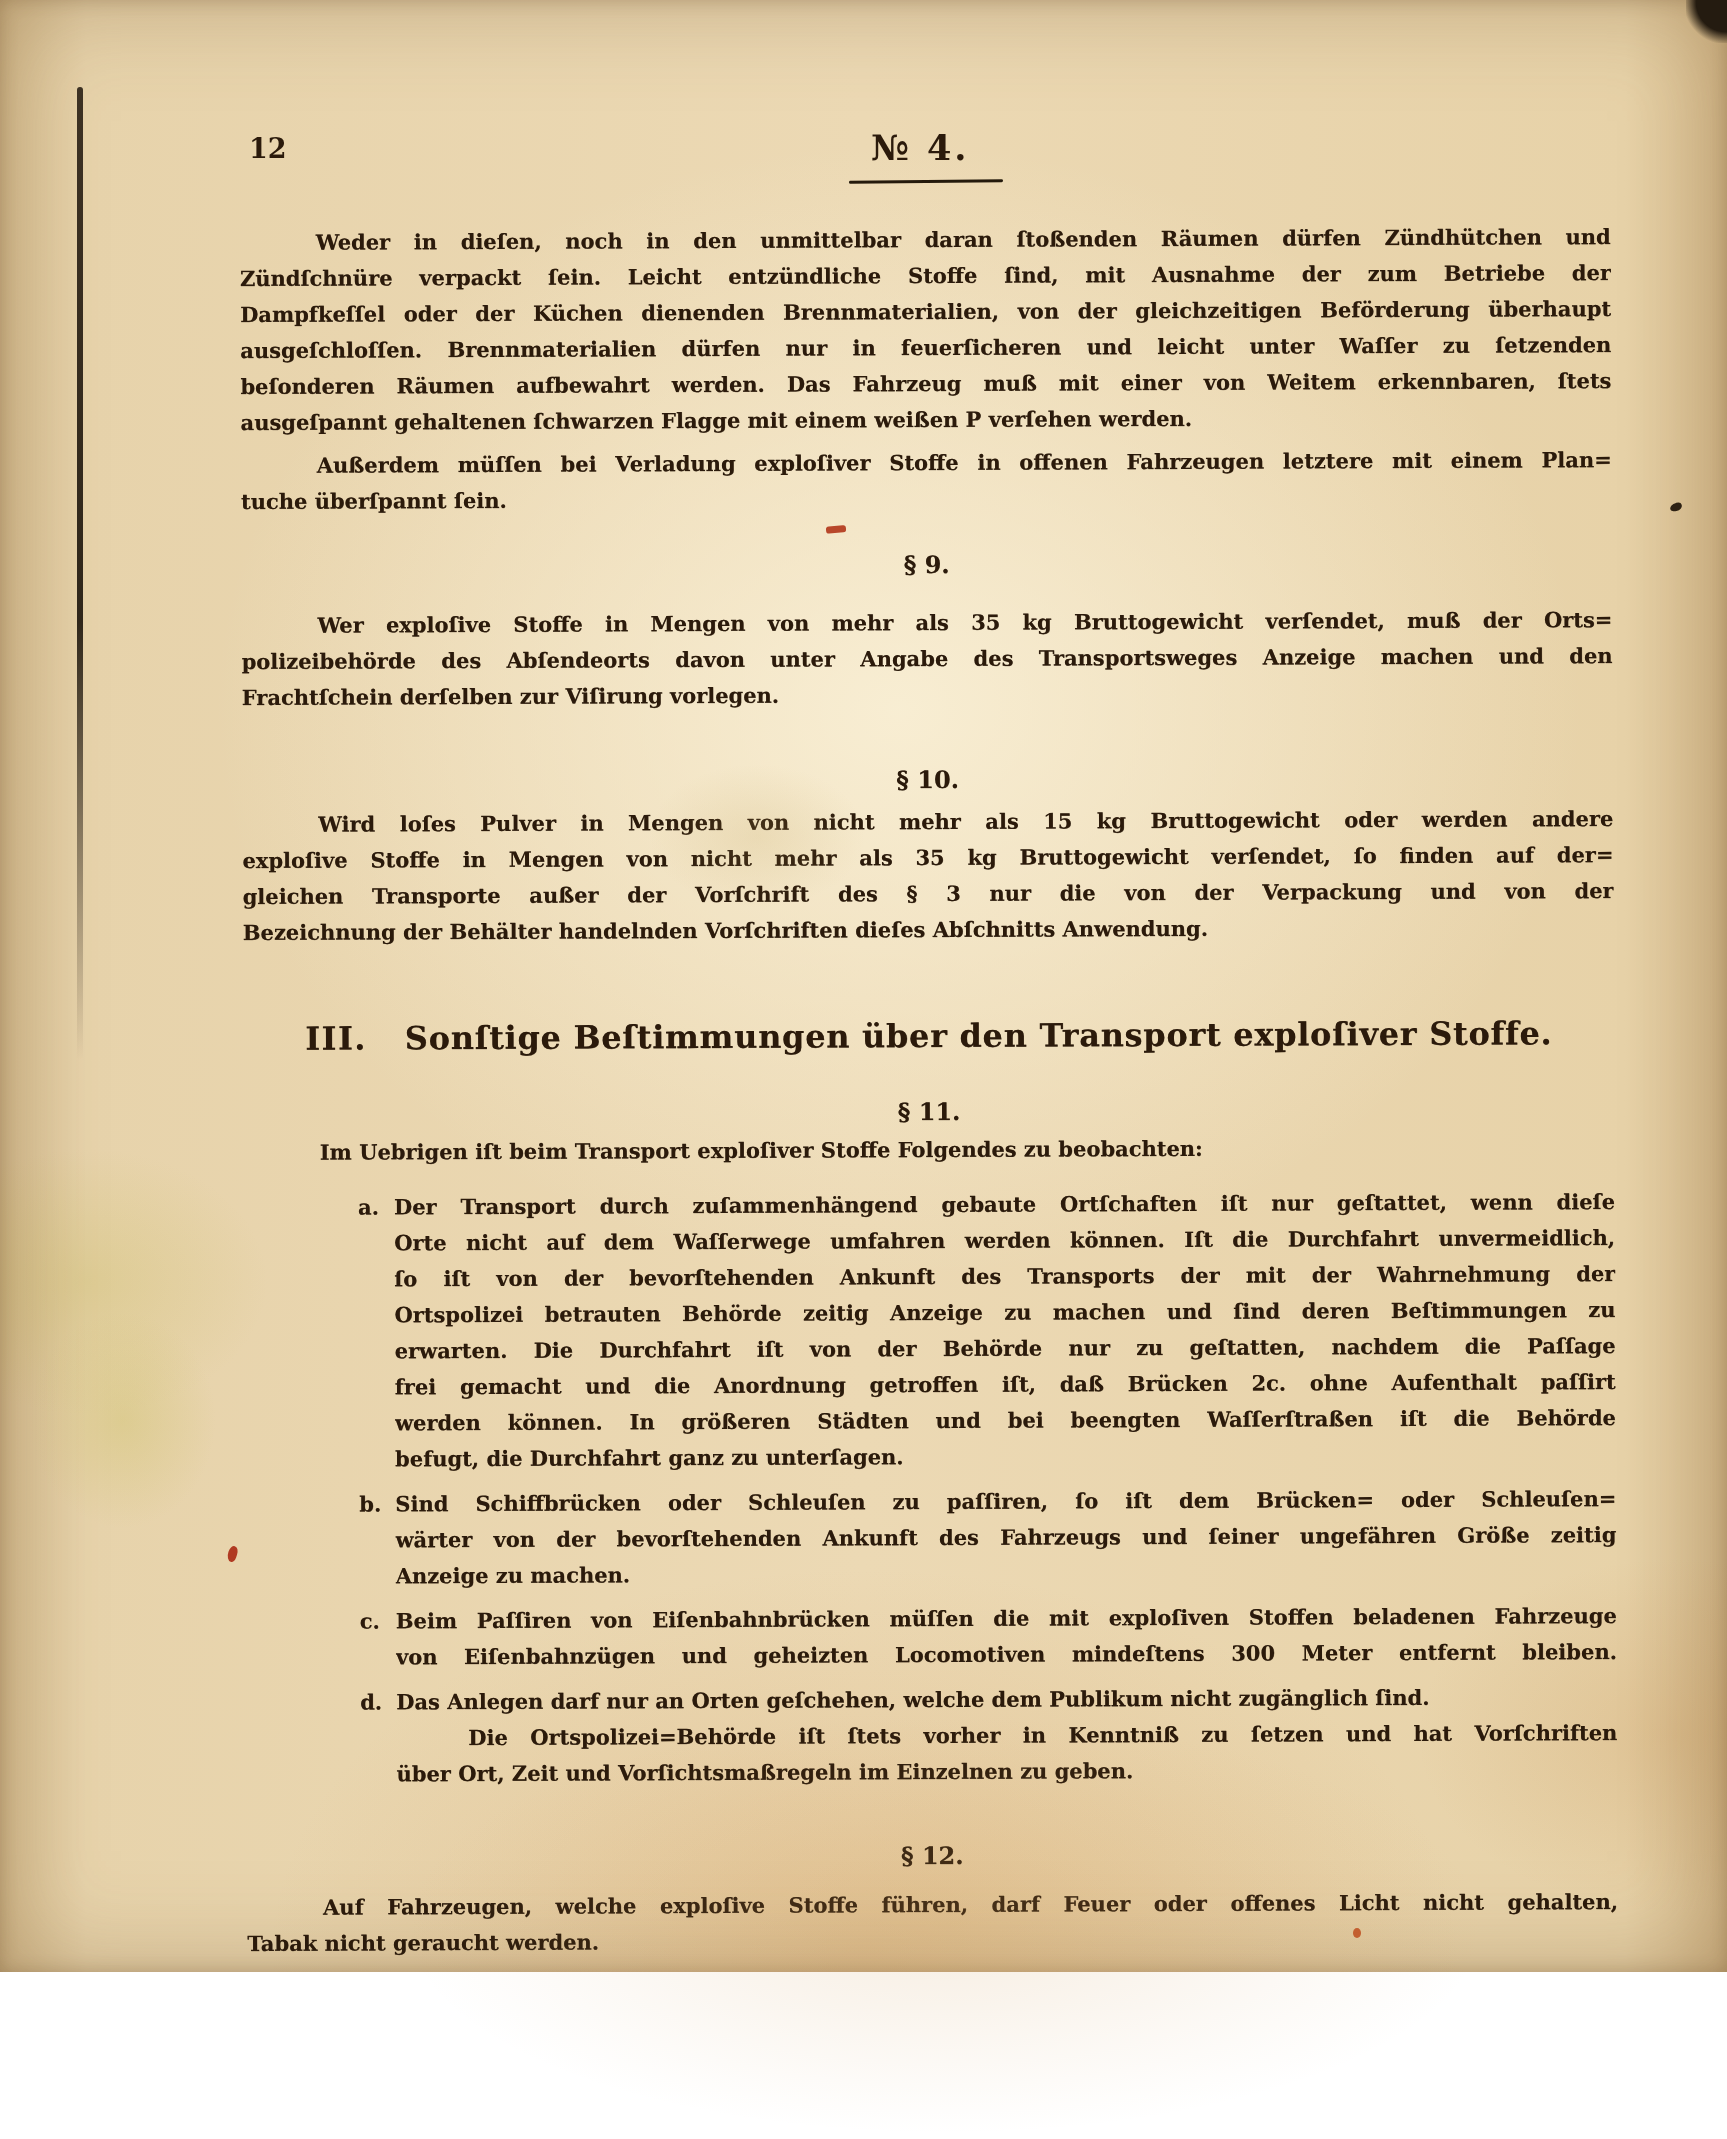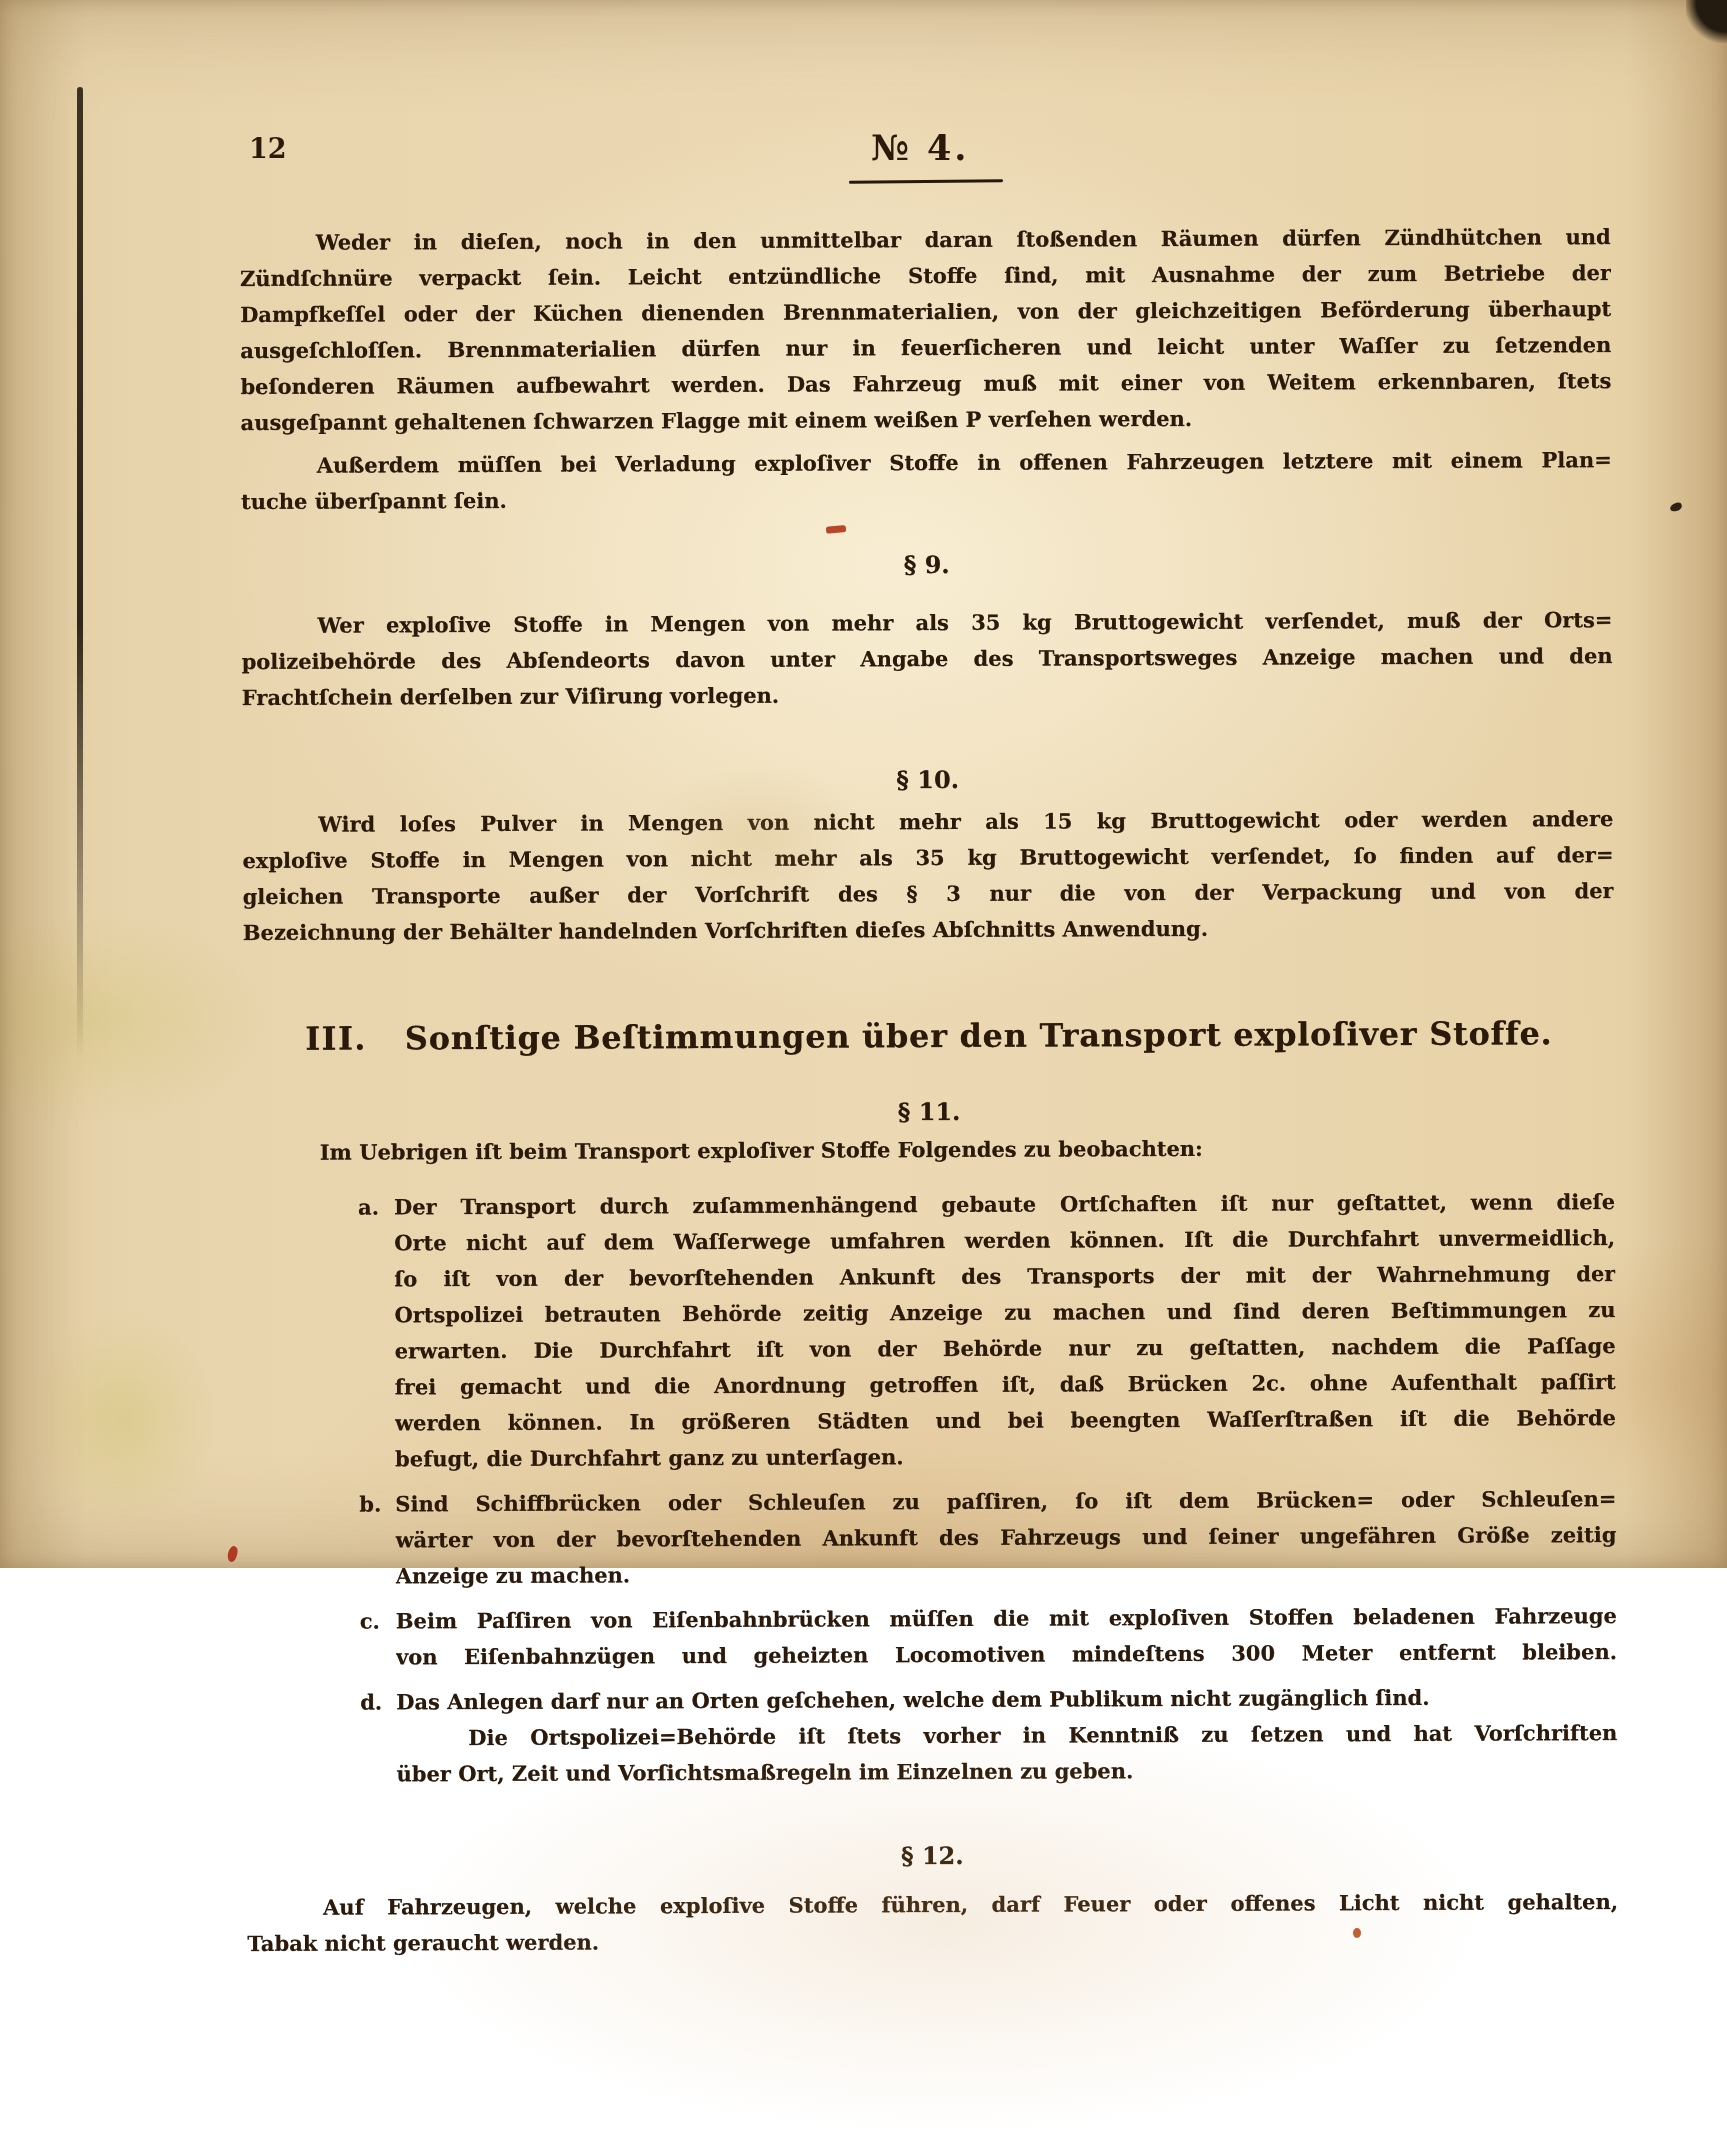--- a/index.html
+++ b/index.html
@@ -1,18 +1,18 @@
 <!DOCTYPE html>
 <html lang="de" style="font-size:11.5px"><head>
 <meta charset="utf-8">
 <style>
   * { margin:0; padding:0; box-sizing:border-box; }
   html,body { width:1728px; height:2140px; overflow:hidden; }
   .page {
-    position:relative; width:1728px; height:1568px;
+    position:relative; width:1728px; height:1972px;
     font-family:"DejaVu Serif", serif;
     color:#2b1a0b;
     background:
       radial-gradient(55% 40% at 52% 36%, rgba(250,241,216,0.85), rgba(250,241,216,0) 72%),
       radial-gradient(46% 26% at 50% 99%, rgba(205,154,92,0.30), rgba(205,154,92,0) 75%),
       radial-gradient(14% 9% at 5% 65%, rgba(199,186,94,0.30), rgba(199,186,94,0) 75%),
       radial-gradient(20% 12% at 97% 88%, rgba(198,148,88,0.25), rgba(198,148,88,0) 75%),
       linear-gradient(90deg, #d9c194 0%, #e7d3ab 5%, #ecd9b4 50%, #e7d2a8 94%, #d6bb8d 100%),
       #e9d5ae;
     box-shadow: inset 0 0 101px rgba(120,88,46,0.38), inset 0 0 17.3px rgba(100,70,35,0.30);

